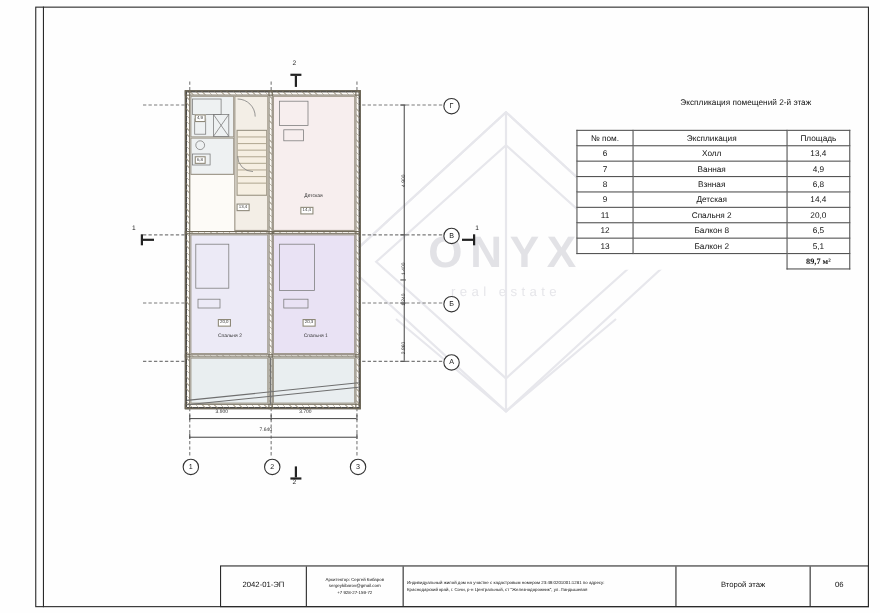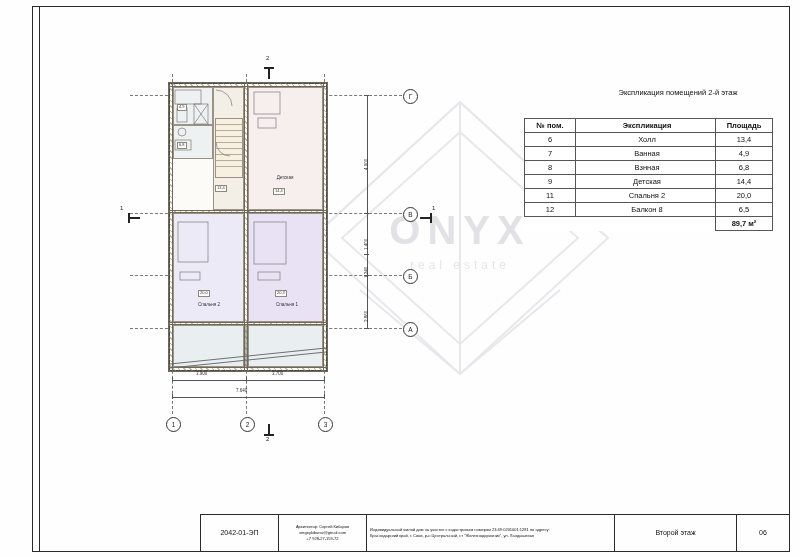--- a/index.html
+++ b/index.html
@@ -134,25 +134,25 @@
     position:absolute; left:524px; top:118px;
     border-collapse:collapse;
     font-size:7.5px; color:#111;
     background:#fff;
   }
   table.expl th, table.expl td {
     border:1px solid #555;
     padding:2px 3px;
     height:9px;
   }
-  table.expl th { font-weight:bold; text-align:center;margin-left:16px; }
+  table.expl th { font-weight:normal; text-align:center;margin-left:16px; }
   .c-num { width:44px; text-align:center; }
   .c-name{ width:130px; text-align:center; padding-left:6px !important; }
   .c-area{ width:50px; text-align:center; }
-  .total td { font-weight:bold; text-align:center; }
+  .total td { font-weight:bold; text-align:center;font-family:Liberation Serif, serif; }
   .total .c-num, .total .c-name { border-right:none; border-left:none; }
   .total-blank { border:none !important; background:#fff; }
 
   
   .titleblock {
     position:absolute; left:200px; top:514px; width:590px; height:38px;
     border:1px solid #2a2a2a; box-sizing:border-box;
     display:flex; font-size:5px; color:#111;
   }
   .tb-cell {
@@ -356,20 +356,25 @@
       <tr>
         <td class="c-num">11</td>
         <td class="c-name">Спальня 2</td>
         <td class="c-area">20,0</td>
       </tr>
       <tr>
         <td class="c-num">12</td>
         <td class="c-name">Балкон 8</td>
         <td class="c-area">6,5</td>
       </tr>
+      <tr>
+        <td class="c-num">13</td>
+        <td class="c-name">Балкон 2</td>
+        <td class="c-area">5,1</td>
+      </tr>
       <tr class="total">
         <td class="c-num total-blank"></td>
         <td class="c-name total-blank"></td>
         <td class="c-area">89,7 м²</td>
       </tr>
     </tbody>
   </table>
 
   <div class="titleblock">
     <div class="tb-cell tb-code">2042-01-ЭП</div>

